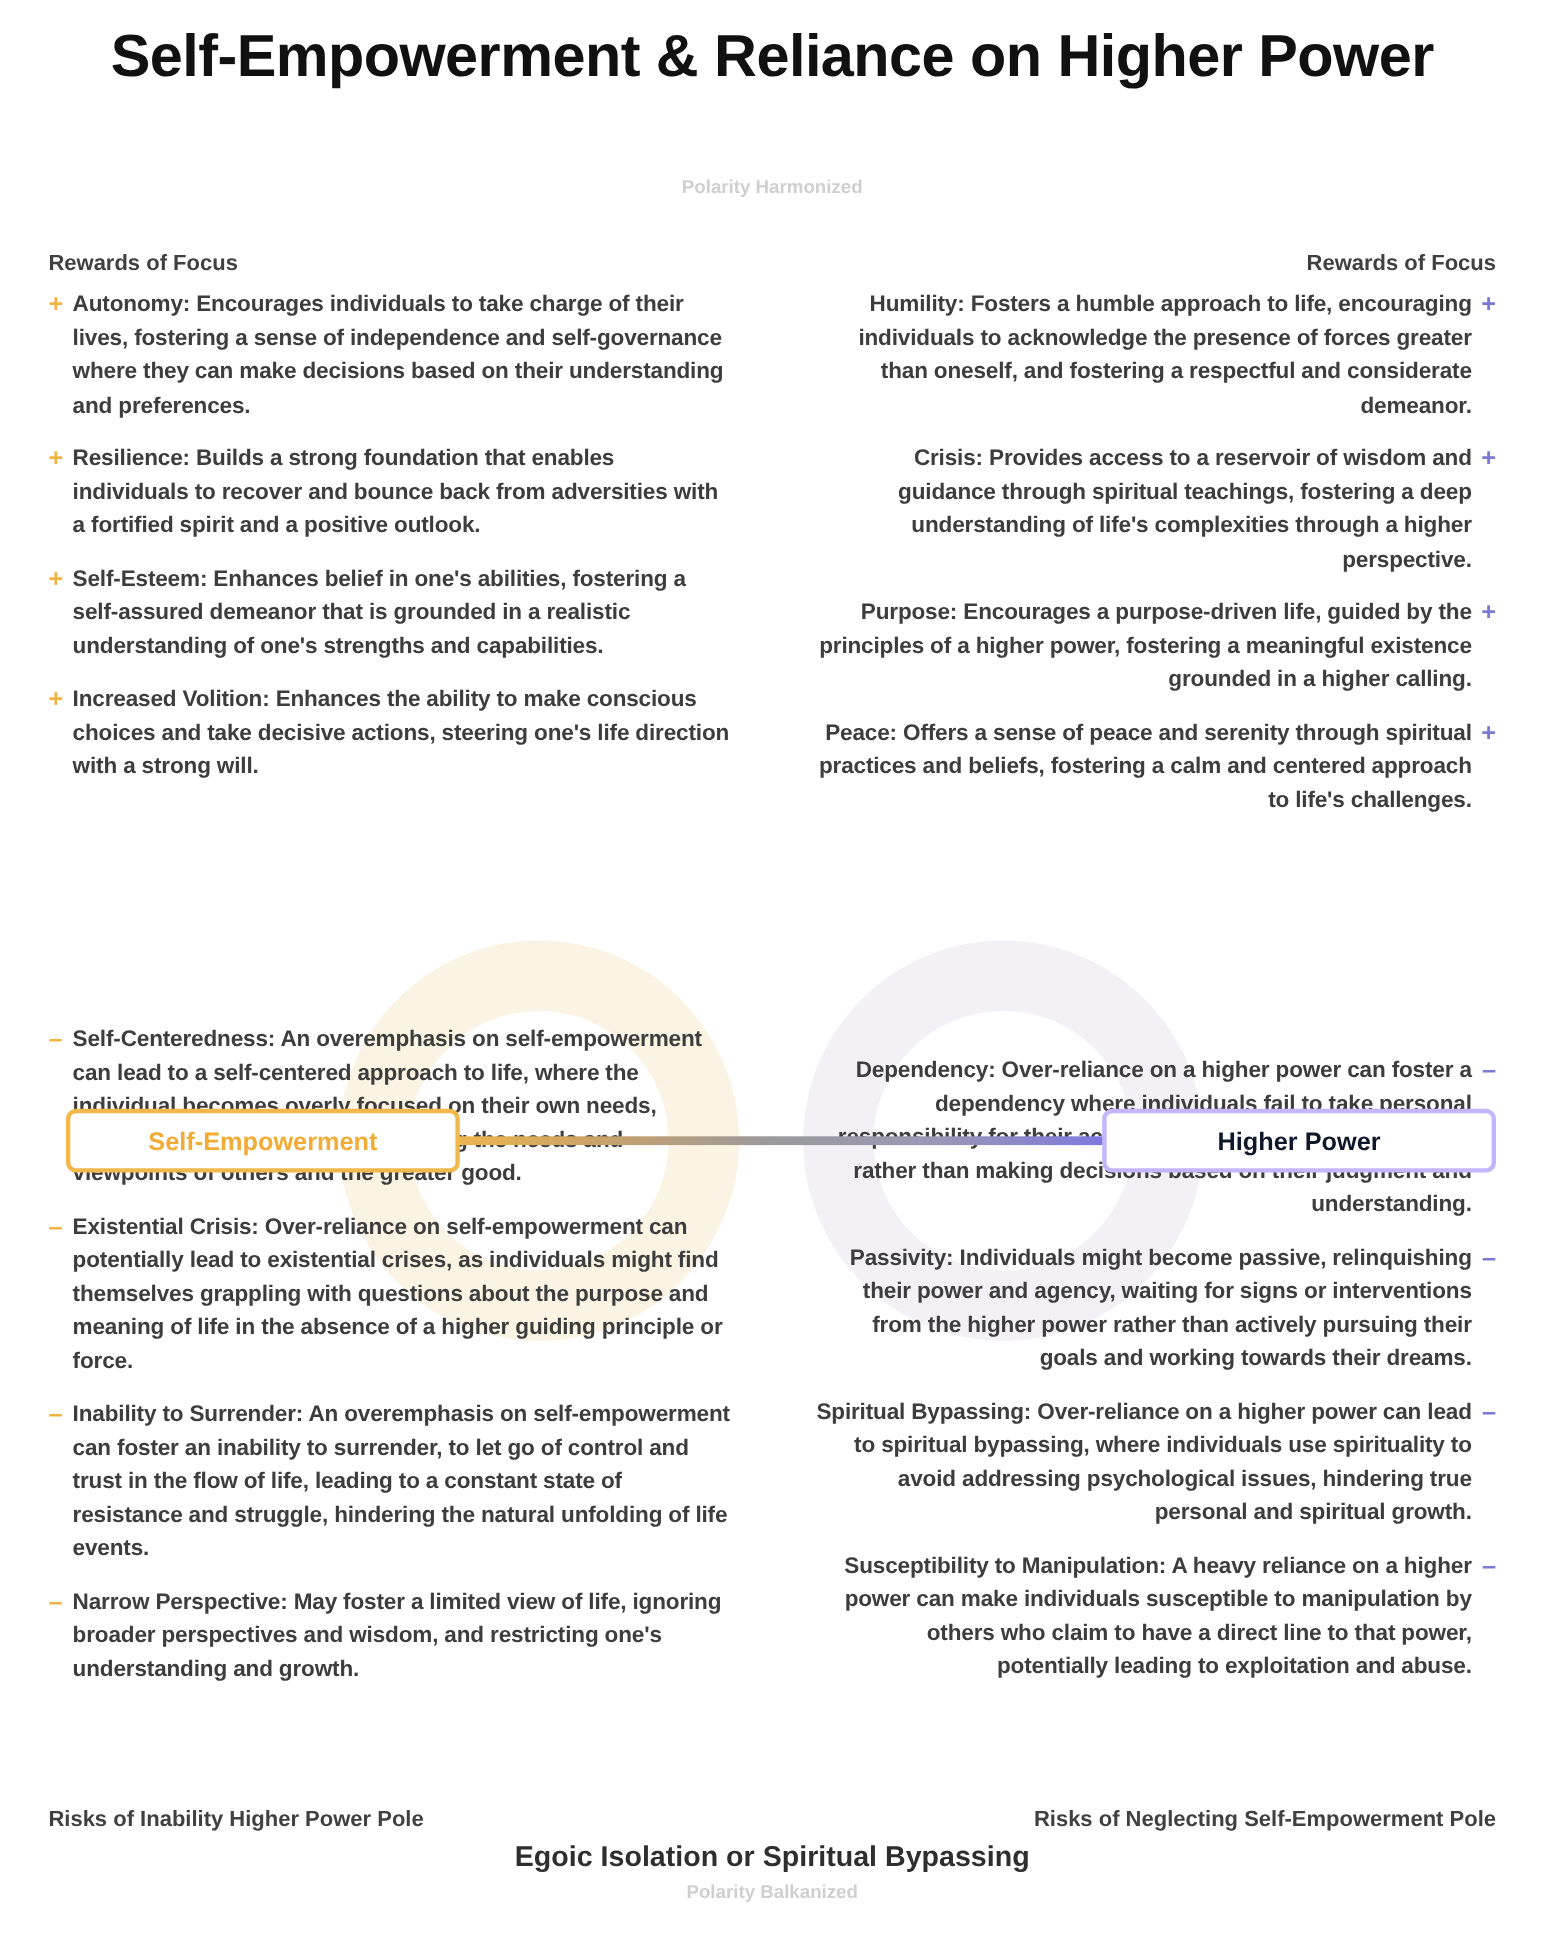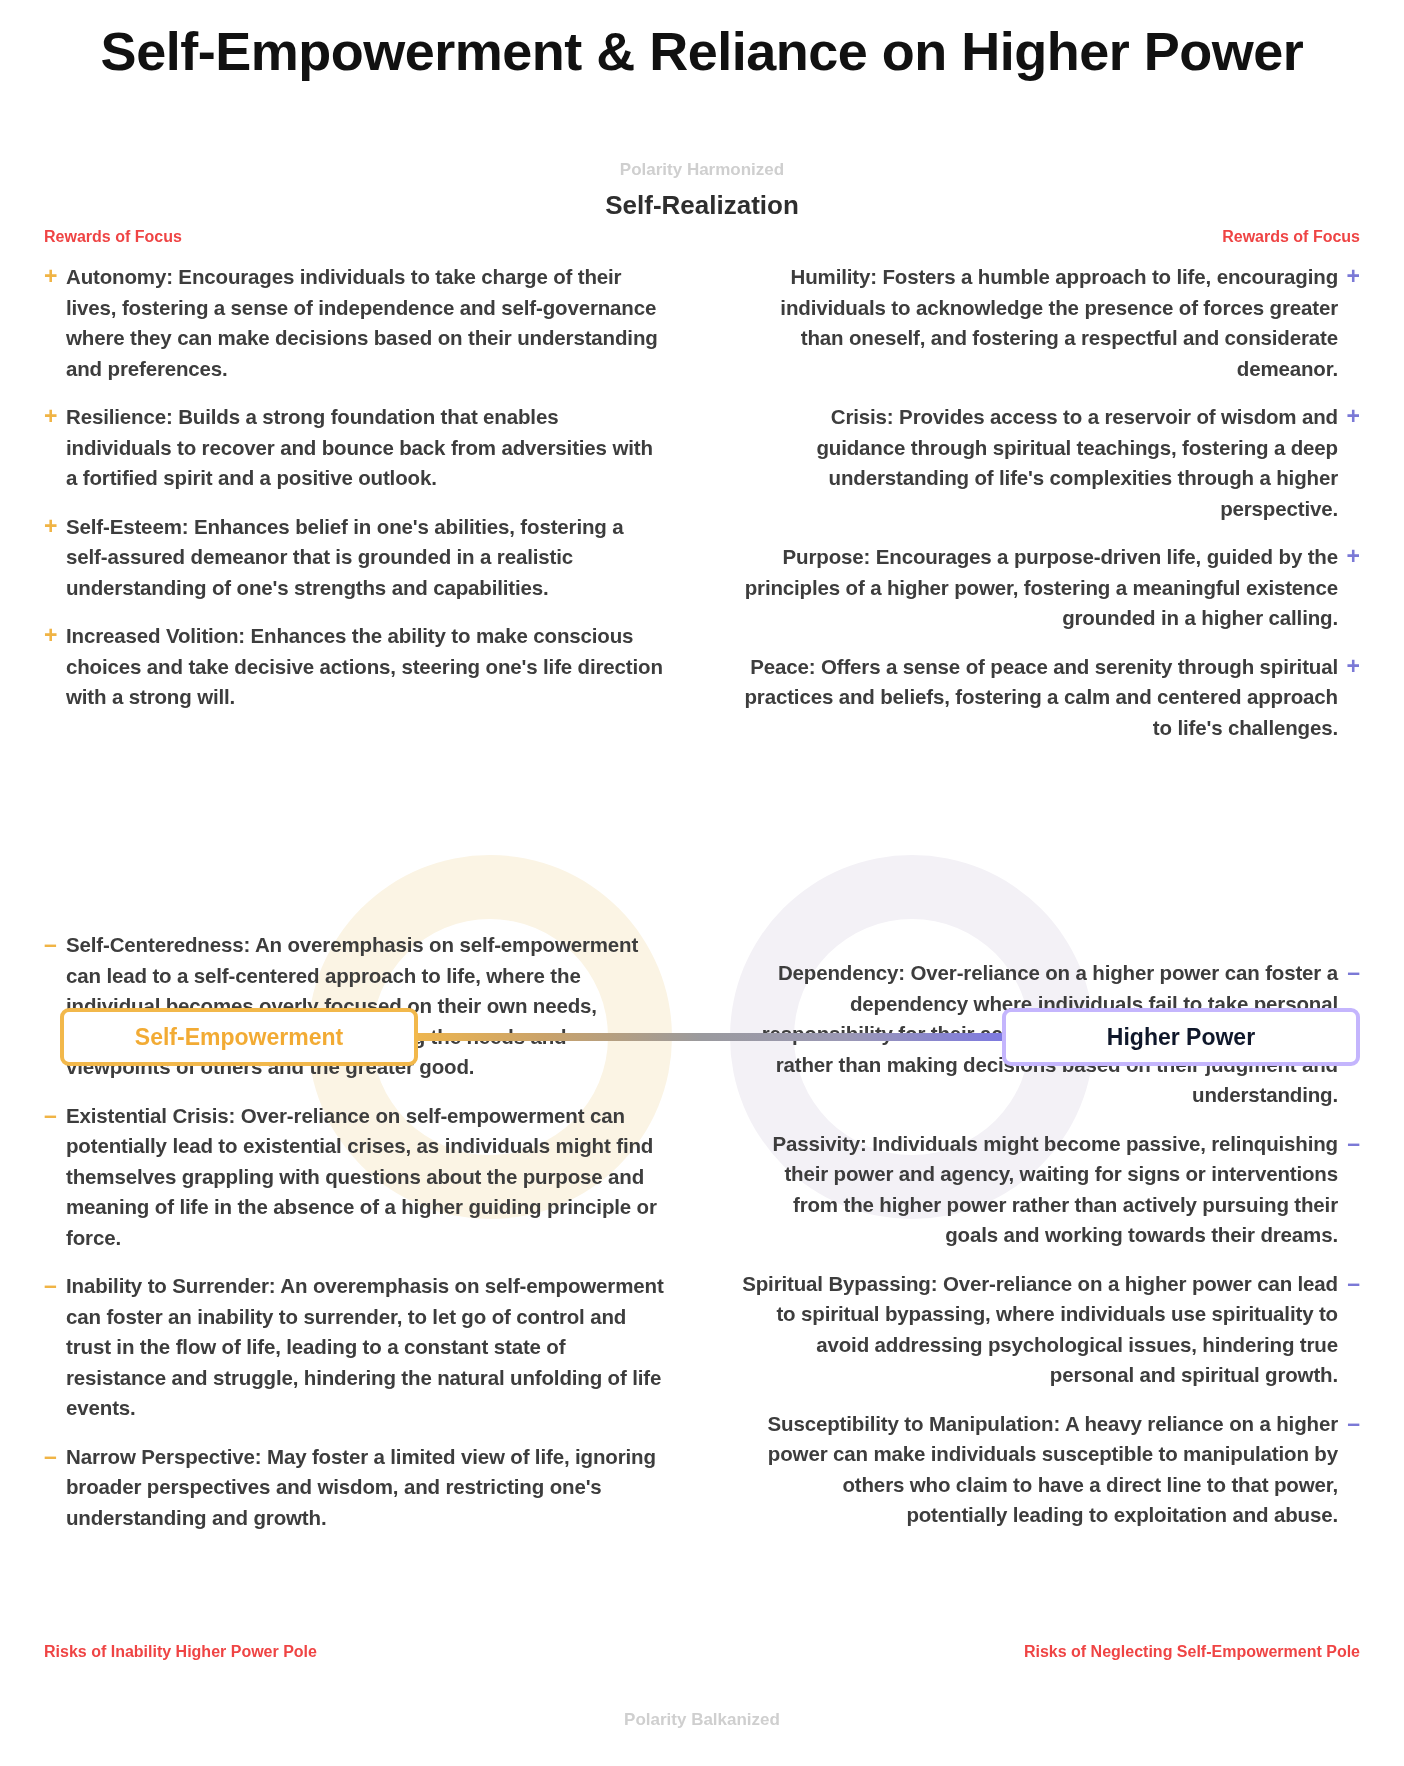--- a/index.html
+++ b/index.html
@@ -25,21 +25,21 @@
   .top-kicker{
     position:absolute;left:0;top:160px;width:1404px;text-align:center;
     font-size:17px;font-weight:bold;color:#cfcfcf;z-index:3;
   }
   .top-value{
     position:absolute;left:0;top:190px;width:1404px;text-align:center;
     font-size:26px;font-weight:bold;color:#2e2e2e;z-index:3;
   }
 
   
-  .cap{position:absolute;font-size:16px;font-weight:bold;color:#ef4444;z-index:3;white-space:nowrap;}
+  .cap{position:absolute;font-size:20px;font-weight:bold;color:#404040;z-index:3;white-space:nowrap;}
   .cap-tl{left:44px;top:228px;}
   .cap-tr{right:44px;top:228px;}
   .cap-bl{left:44px;top:1643px;}
   .cap-br{right:44px;top:1643px;}
 
   
   .bot-value{
     position:absolute;left:0;top:1672px;width:1404px;text-align:center;
     font-size:26px;font-weight:bold;color:#2e2e2e;z-index:3;
   }
@@ -96,21 +96,20 @@
   <svg class="wm" viewBox="0 0 1404 1766" preserveAspectRatio="none">
     <circle cx="490" cy="1037" r="182" fill="#fbf4e4"></circle>
     <circle cx="912" cy="1037" r="182" fill="#f3f1f6"></circle>
     <circle cx="490" cy="1037" r="118" fill="#ffffff"></circle>
     <circle cx="912" cy="1037" r="118" fill="#ffffff"></circle>
   </svg>
 
   <div class="title">Self-Empowerment &amp; Reliance on Higher Power</div>
 
   <div class="top-kicker">Polarity Harmonized</div>
-  <div class="top-value">Self-Realization</div>
 
   <div class="cap cap-tl">Rewards of Focus</div>
   <div class="cap cap-tr">Rewards of Focus</div>
 
   <div class="quad q-tl">
     <div class="item">
       <span class="marker mk-plus-left">+</span>
       <div class="itext"><span class="lead">Autonomy:</span><span> Encourages individuals to take charge of their lives, fostering a sense of independence and self-governance where they can make decisions based on their understanding and preferences.</span></div>
     </div>
     <div class="item">
@@ -190,15 +189,16 @@
     </div>
     <div class="item">
       <span class="marker mk-minus-right">–</span>
       <div class="itext"><span class="lead">Susceptibility to Manipulation:</span><span> A heavy reliance on a higher power can make individuals susceptible to manipulation by others who claim to have a direct line to that power, potentially leading to exploitation and abuse.</span></div>
     </div>
   </div>
 
   <div class="cap cap-bl">Risks of Inability Higher Power Pole</div>
   <div class="cap cap-br">Risks of Neglecting Self-Empowerment Pole</div>
 
+  <div class="bot-value">Egoic Isolation or Spiritual Bypassing</div>
   <div class="bot-kicker">Polarity Balkanized</div>
 
 </div>
 
 </body></html>

